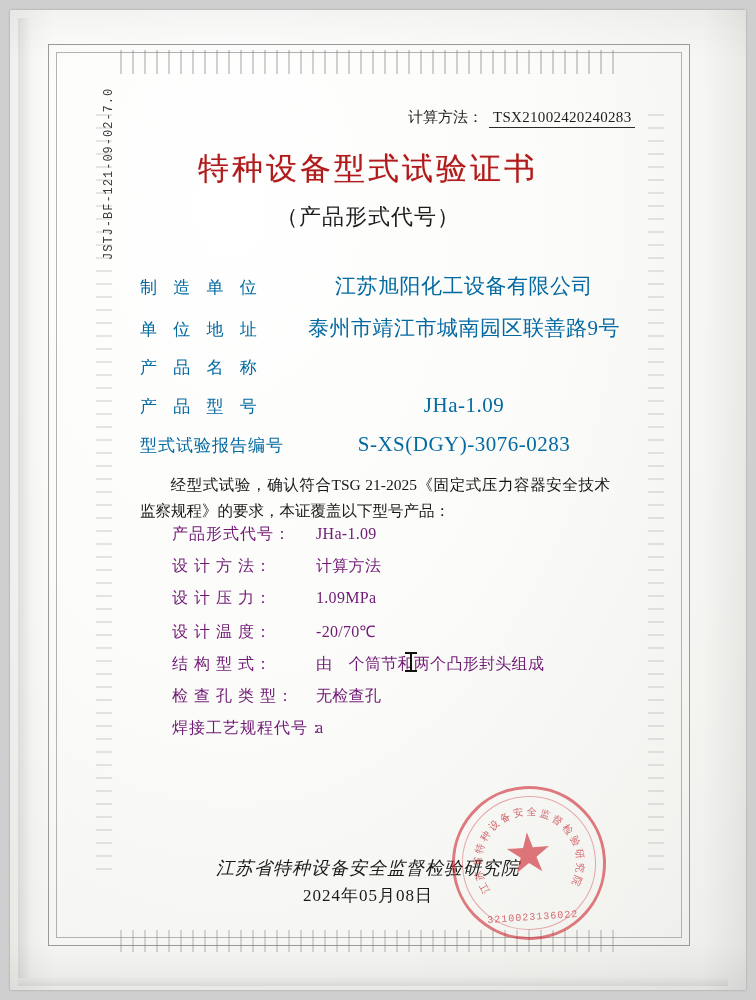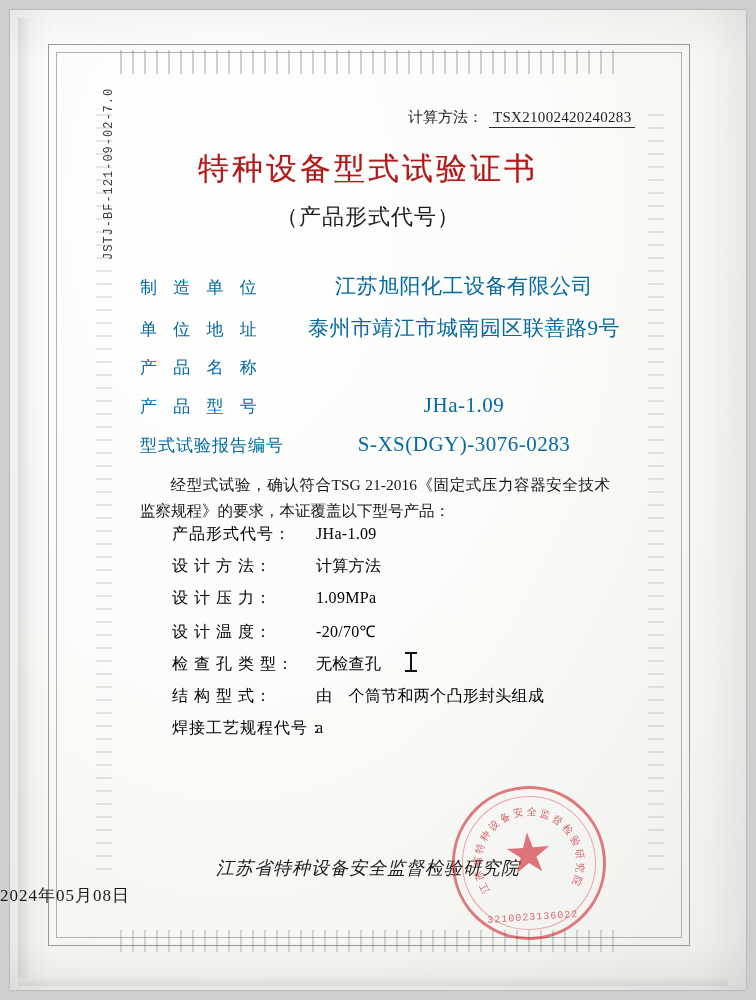--- a/index.html
+++ b/index.html
@@ -194,21 +194,21 @@
     position: absolute;
     left: 172px;
     top: 524px;
     width: 430px;
   }
   .spec-row {
     display: flex;
     align-items: baseline;
     margin-bottom: 11px;
     font-size: 16px;
-    color: #000000;
+    color: #701a75;
   }
   .spec-label {
     width: 132px;
     flex: 0 0 132px;
     letter-spacing: 4px;
     white-space: nowrap;
   }
   .spec-label.tight { letter-spacing: 1px; width: 132px; }
   .spec-value {
     flex: 1;
@@ -226,20 +226,21 @@
     font-size: 18px;
     color: #1a1a1a;
     letter-spacing: 1px;
     font-style: italic;
   }
   .issue-date {
     position: absolute;
     left: 0;
     top: 884px;
     width: 736px;
+    text-align: center;
     font-size: 17px;
     color: #1a1a1a;
     letter-spacing: 1px;
   }
 
   
   .seal {
     position: absolute;
     left: 452px;
     top: 786px;
@@ -370,47 +371,47 @@
       <span class="field-label">产 品 型 号</span>
       <span class="field-value">JHa-1.09</span>
     </div>
     <div class="field-row">
       <span class="field-label tight">型式试验报告编号</span>
       <span class="field-value">S-XS(DGY)-3076-0283</span>
     </div>
   </div>
 
   <div class="para">
-    <span class="indent"></span><span>经型式试验，确认符合TSG 21-2016《固定式压力容器安全技术监察规程》的要求，本证覆盖以下型号产品：</span>
+    <span class="indent"></span><span>经型式试验，确认符合TSG 21-2025《固定式压力容器安全技术监察规程》的要求，本证覆盖以下型号产品：</span>
   </div>
 
   <div class="specs">
     <div class="spec-row">
       <span class="spec-label tight">产品形式代号：</span>
       <span class="spec-value">JHa-1.09</span>
     </div>
     <div class="spec-row">
       <span class="spec-label tight">设 计 方 法：</span>
       <span class="spec-value">计算方法</span>
     </div>
     <div class="spec-row">
       <span class="spec-label tight">设 计 压 力：</span>
       <span class="spec-value">1.09MPa</span>
     </div>
     <div class="spec-row">
       <span class="spec-label tight">设 计 温 度：</span>
       <span class="spec-value">-20/70℃</span>
     </div>
     <div class="spec-row">
+      <span class="spec-label tight">结 构 型 式：</span>
+      <span class="spec-value">由　个筒节和两个凸形封头组成</span>
+    </div>
+    <div class="spec-row">
       <span class="spec-label tight">检 查 孔 类 型：</span>
       <span class="spec-value">无检查孔</span>
-    </div>
-    <div class="spec-row">
-      <span class="spec-label tight">结 构 型 式：</span>
-      <span class="spec-value">由　个筒节和两个凸形封头组成</span>
     </div>
     <div class="spec-row">
       <span class="spec-label tight">焊接工艺规程代号：</span>
       <span class="spec-value">a</span>
     </div>
   </div>
 
   <div class="issuer">江苏省特种设备安全监督检验研究院</div>
   <div class="issue-date">2024年05月08日</div>
 

